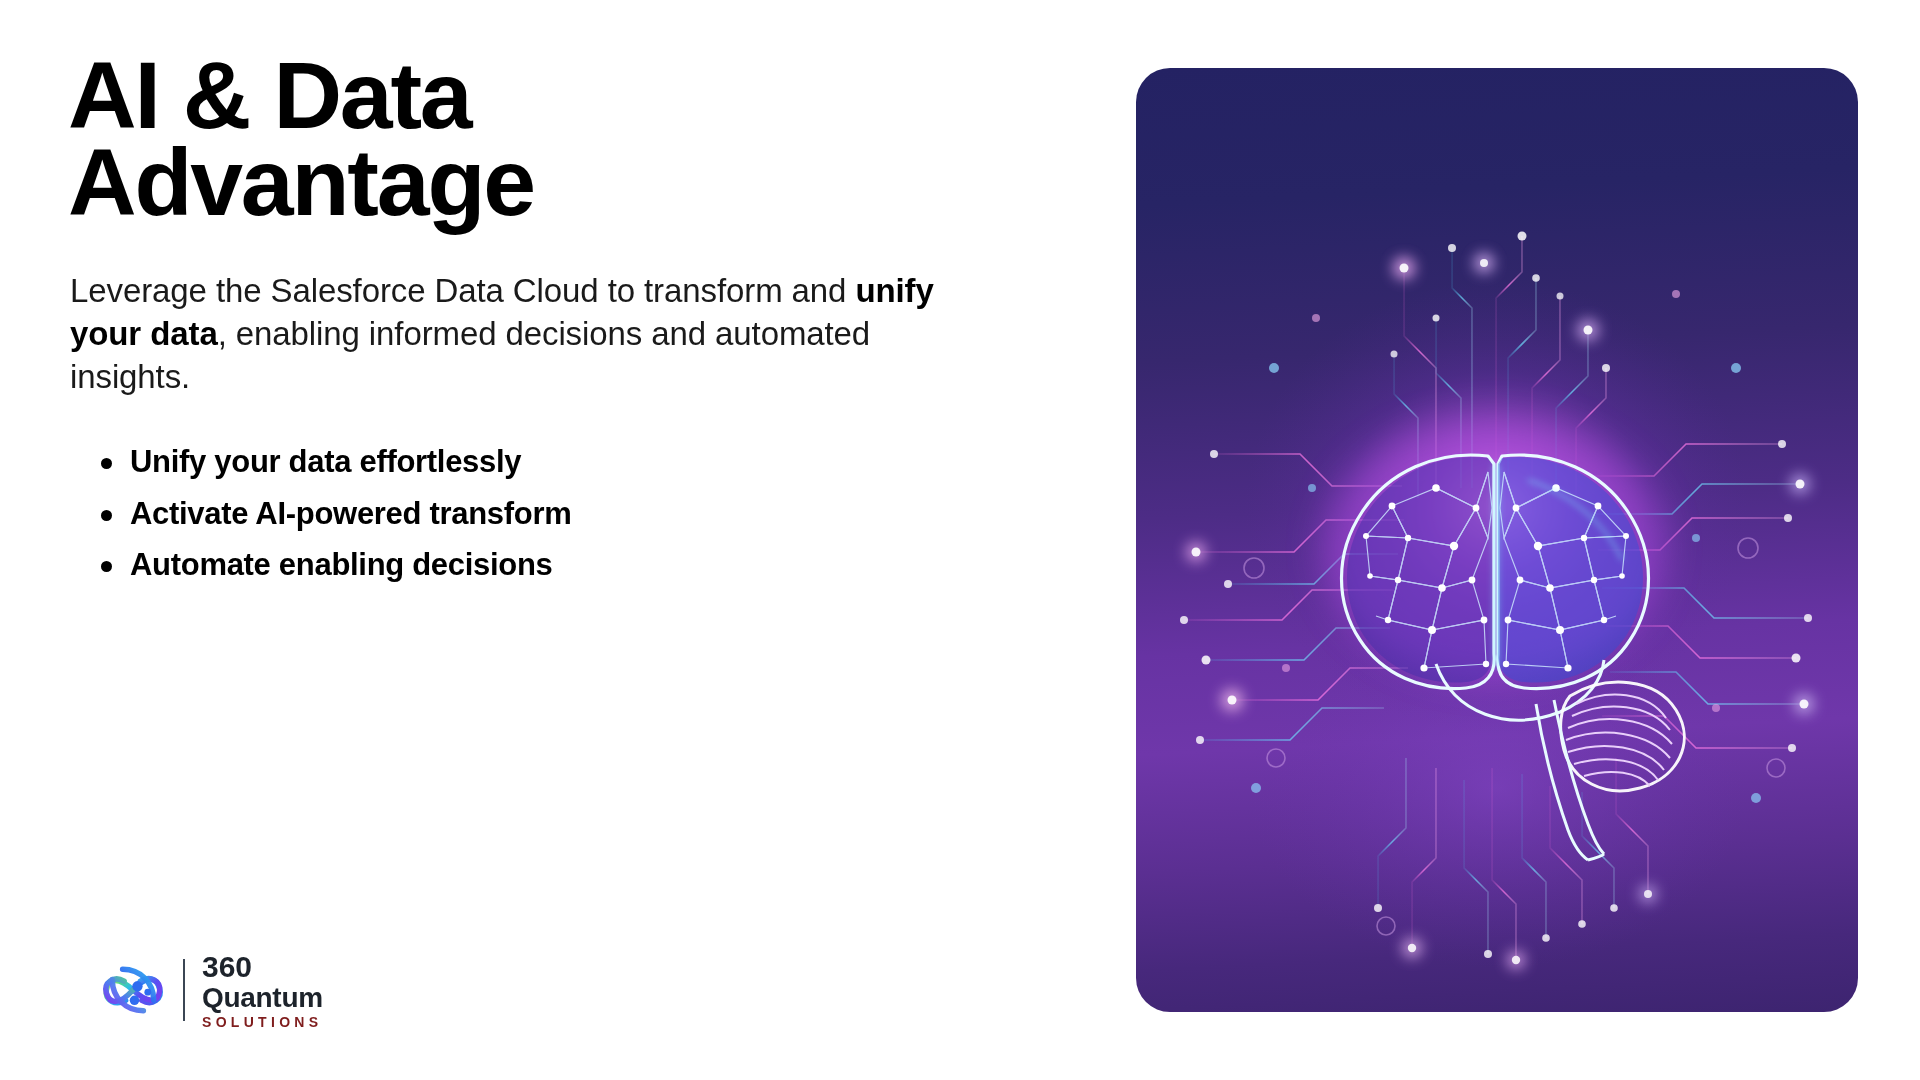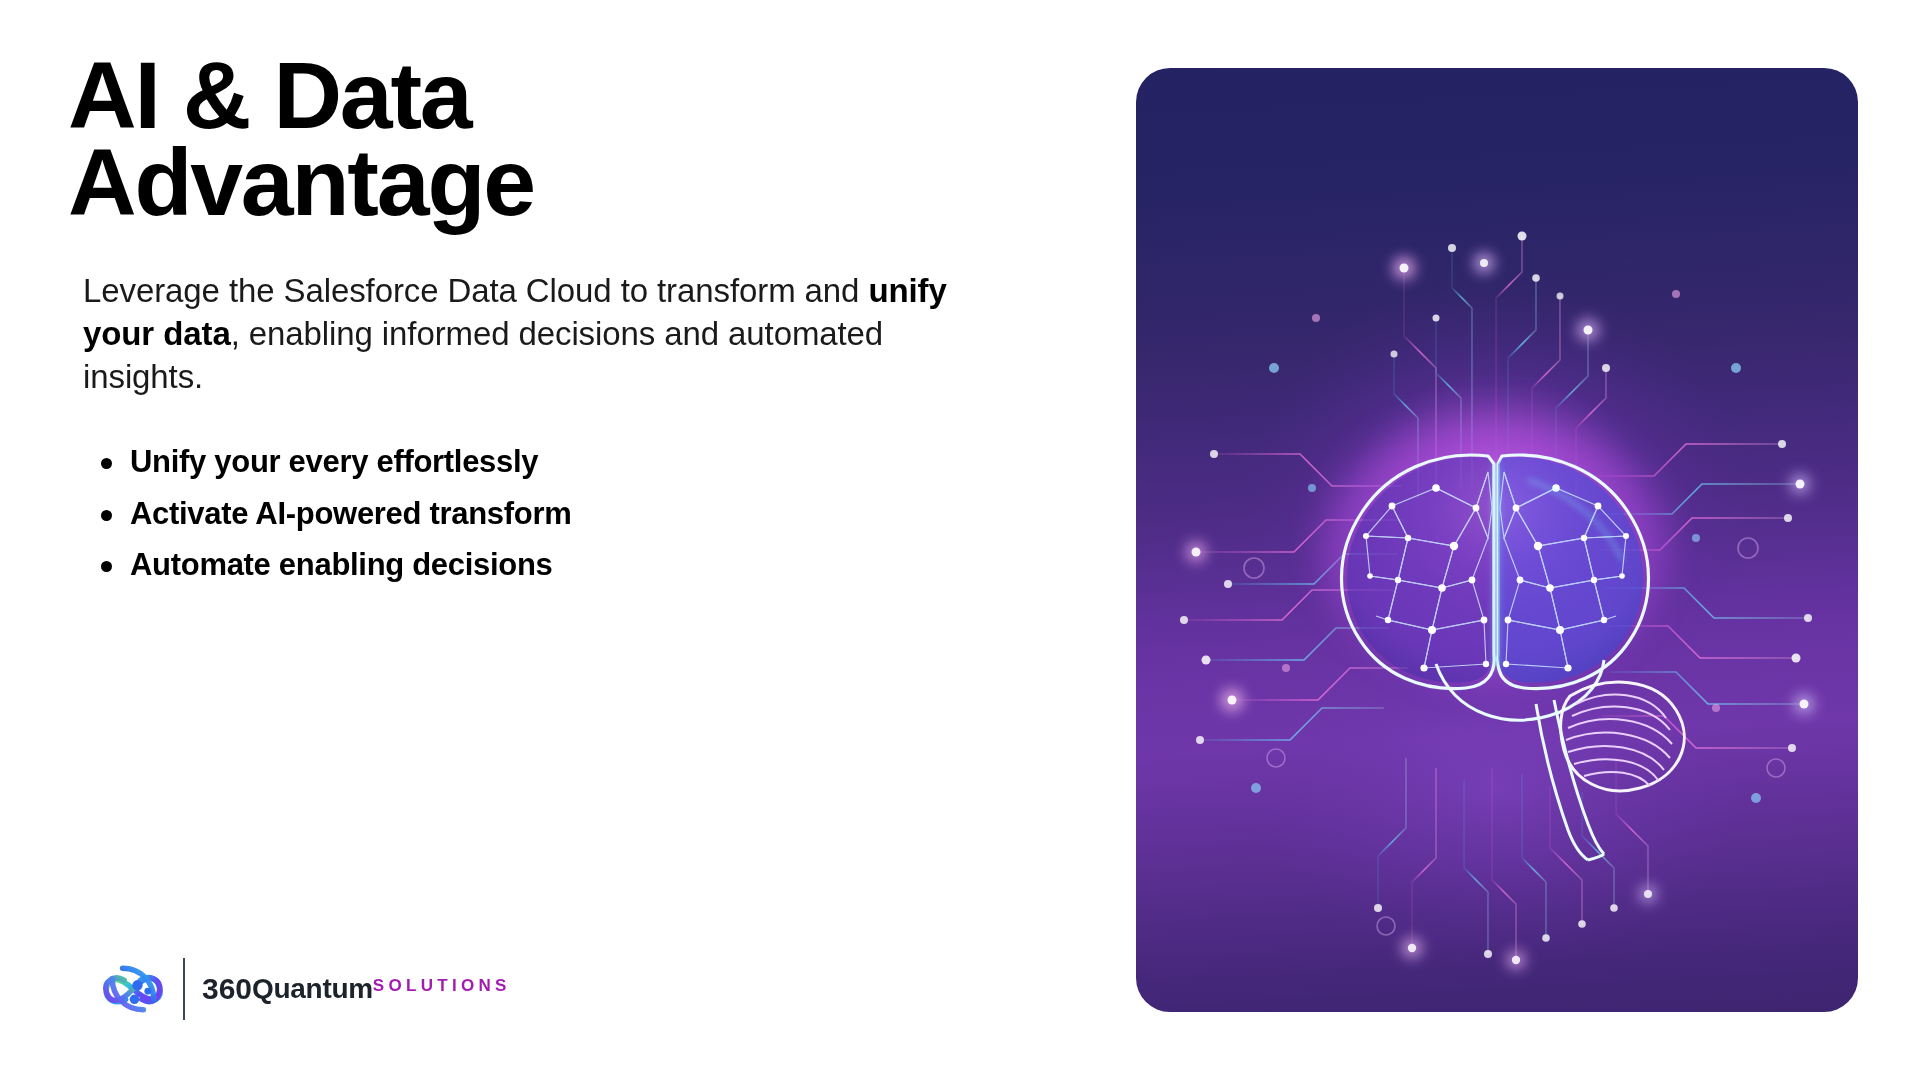--- a/index.html
+++ b/index.html
@@ -36,21 +36,21 @@
     font-size: 95px;
     line-height: 0.92;
     font-weight: 700;
     letter-spacing: -2.2px;
     color: #000000;
     margin: 0;
     white-space: pre-line;
   }
 
   .lede {
-    margin: 15px;
+    margin: 2px;
     margin-top: 42px;
     width: 880px;
     font-size: 33px;
     line-height: 1.31;
     color: #1a1a1a;
     font-weight: 400;
     letter-spacing: -0.1px;
   }
   .lede b {
     font-weight: 700;
@@ -99,42 +99,42 @@
     display: block;
   }
   .logo-divider {
     width: 2px;
     height: 62px;
     background: #3b4654;
     flex: none;
   }
   .logo-text {
     display: flex;
-    flex-direction: row;
+    flex-direction: column;
     line-height: 1;
     padding-left: 4px;
   }
   .logo-360 {
     font-size: 30px;
     font-weight: 700;
     color: #1d232b;
     letter-spacing: 0px;
     line-height: 1.02;
   }
   .logo-quantum {
     font-size: 28px;
     font-weight: 700;
     color: #1d232b;
     letter-spacing: -0.3px;
     line-height: 1.05;
   }
   .logo-solutions {
-    font-size: 17px;
+    font-size: 14px;
     font-weight: 700;
-    color: #a21caf;
+    color: #7f1d1d;
     letter-spacing: 4.3px;
     margin-top: 3px;
   }
 
   
   .media-card {
     position: absolute;
     left: 1136px;
     top: 68px;
     width: 722px;
@@ -164,21 +164,21 @@
 <div class="slide">
 
   <div class="left-col">
 
     <h1 class="headline">AI &amp; Data
 Advantage</h1>
 
     <p class="lede"><span>Leverage the Salesforce Data Cloud to transform and </span><b>unify your data</b><span>, enabling informed decisions and automated insights.</span></p>
 
     <ul class="bullets">
-      <li>Unify your every effortlessly</li>
+      <li>Unify your data effortlessly</li>
       <li>Activate AI-powered transform</li>
       <li>Automate enabling decisions</li>
     </ul>
   </div>
 
   <div class="logo">
     <svg class="logo-mark" viewBox="0 0 100 100">
       <defs>
         <linearGradient id="gA" x1="0" y1="0" x2="1" y2="1">
           <stop offset="0%" stop-color="#f5e04a"></stop>

